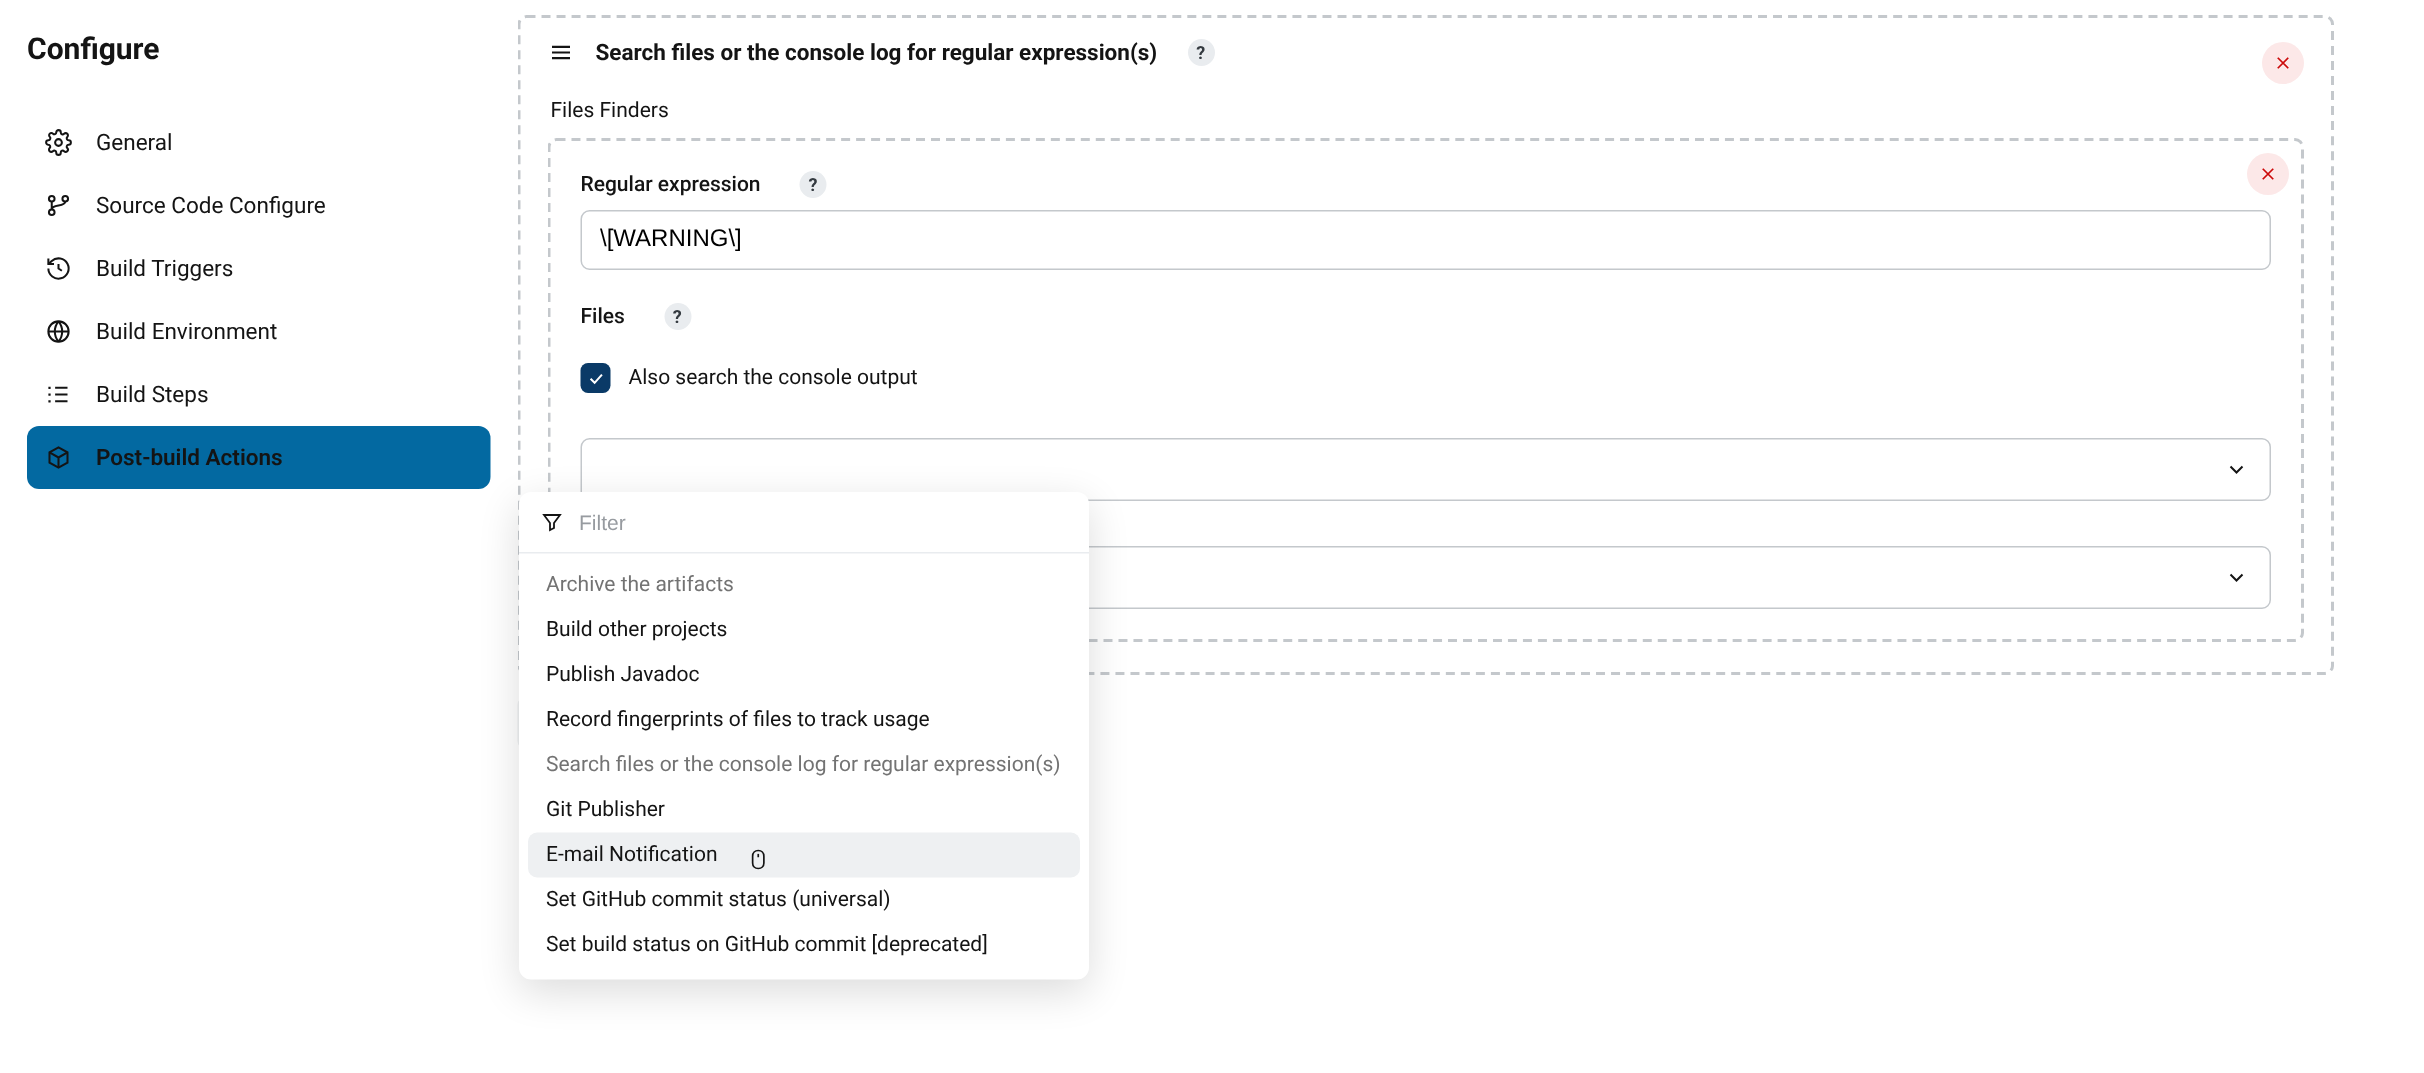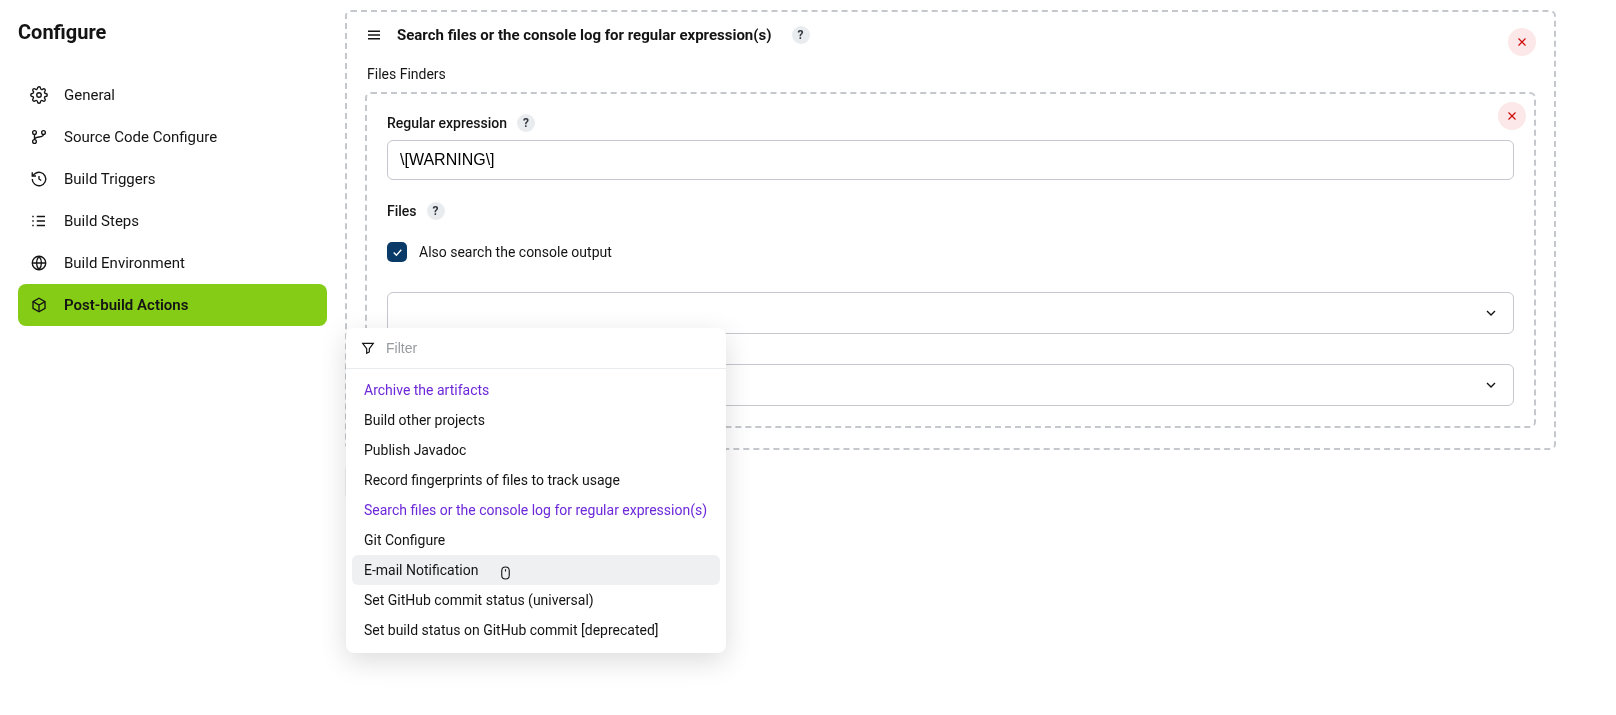--- a/index.html
+++ b/index.html
@@ -2,56 +2,56 @@
 <html><head>
 <meta charset="utf-8">
 <style>
 * { box-sizing: border-box; margin: 0; padding: 0; }
 body { font-family: -apple-system, BlinkMacSystemFont, "Segoe UI", Roboto, Helvetica, Arial, sans-serif; color: #141414; background: #fff; }
 .app { display: flex; width: 1616px; min-height: 715px; position: relative; }
 .sidebar { width: 345px; padding: 18px 18px 0 18px; flex-shrink: 0; }
 .page-title { font-size: 20px; font-weight: 700; margin: 2px 0 30px 0; }
 .nav-list { list-style: none; }
 .nav-item { display: flex; align-items: flex-start; gap: 16px; padding: 12px 12px; border-radius: 8px; cursor: pointer; font-size: 15px; }
-.nav-item.active { background: #84cc16; font-weight: 600; }
+.nav-item.active { background: #0369a1; font-weight: 600; }
 .nav-icon { width: 18px; height: 18px; display: inline-flex; align-items: center; justify-content: center; }
 .nav-icon svg { width: 18px; height: 18px; stroke: #141414; fill: none; stroke-width: 1.8; }
 .main { flex: 1; padding: 10px 60px 30px 0; position: relative; }
 .card { border: 2px dashed #c4c8cc; border-radius: 6px; padding: 14px 18px 20px 18px; position: relative; }
 .card-header { display: flex; align-items: center; gap: 14px; }
 .drag-icon { display:inline-flex; }
 .drag-icon svg { width:18px; height:18px; stroke:#141414; stroke-width:1.8; fill:none;}
 .card-title { font-weight: 700; font-size: 15px; }
 .help { display: inline-flex; align-items: center; justify-content: center; width: 18px; height: 18px; border-radius: 50%; background: #e9ecef; font-size: 12px; font-weight: 700; color: #343a40; margin-left: 6px; cursor: pointer; }
 .close-btn { position: absolute; width: 28px; height: 28px; border-radius: 50%; background: #fce8e8; display: flex; align-items: center; justify-content: center; cursor: pointer; }
 .close-btn.outer { top: 16px; right: 18px; }
 .close-btn.inner { top: 8px; right: 8px; }
 .close-btn svg { width: 14px; height: 14px; stroke: #cc0a0a; stroke-width: 2; fill: none; }
 .section-label { font-size: 14px; margin: 22px 0 10px 2px; }
 .inner-card { border: 2px dashed #c4c8cc; border-radius: 6px; padding: 20px 20px 20px 20px; position: relative; }
-.field-label { font-size: 14px; font-weight: 500; display: flex; align-items: center; gap: 4px; margin-bottom: 8px; }
+.field-label { font-size: 14px; font-weight: 500; display: flex; align-items: center; gap: 20px; margin-bottom: 8px; }
 .input { width: 100%; padding: 10px 12px; font-size: 16px; border: 1px solid #c4c8cc; border-radius: 6px; outline: none; background:#fff;}
 .field-block { margin-bottom: 22px; }
 .field-block:last-child { margin-bottom: 0; }
 .checkbox-row { display: flex; align-items: center; gap: 12px; margin-top: 10px;}
 .checkbox { width: 20px; height: 20px; border-radius: 5px; background: #0a3a67; display: flex; align-items: center; justify-content: center; cursor: pointer; }
 .checkbox svg { width: 13px; height: 13px; stroke: #fff; stroke-width: 2.5; fill: none; }
 .checkbox-label { font-size: 14px; }
 .select-row { width: 100%; border: 1px solid #c4c8cc; border-radius: 6px; height: 42px; display:flex; align-items:center; justify-content:flex-end; padding: 0 14px; margin-top: 30px; cursor:pointer; }
 .select-row svg { width:16px; height:16px; stroke:#141414; stroke-width:2; fill:none;}
 .add-btn { margin-top: 14px; background: #eef0f2; border-radius: 6px; padding: 10px 16px; display: inline-flex; align-items: center; gap: 8px; font-size: 14px; cursor:pointer;}
 .add-btn svg { width: 14px; height: 14px; stroke: #141414; stroke-width: 2; fill: none; }
 .popup { position: absolute; top: 328px; left: 346px; width: 380px; background: #fff; border-radius: 8px; box-shadow: 0 8px 28px rgba(0,0,0,.14); overflow: hidden; }
 .popup-search { display: flex; align-items: center; gap: 10px; padding: 12px 14px; border-bottom: 1px solid #e9ecef; }
 .popup-search svg { width: 16px; height: 16px; stroke: #141414; stroke-width: 1.8; fill: none; }
 .popup-search input { border: none; outline: none; font-size: 14px; flex:1; color:#141414;}
 .popup-search input::placeholder { color:#979ba0; }
 .popup-list { list-style: none; padding: 6px 6px 8px 6px; }
 .popup-item { padding: 7px 12px; font-size: 14px; border-radius: 6px; cursor: pointer; }
-.popup-item.disabled { color: #6d28d9; cursor: default; }
+.popup-item.disabled { color: #737373; cursor: default; }
 .popup-item.hover { background: #eef0f2; }
 .cursor { position:absolute; top: 564px; left: 498px; pointer-events:none;}
 .cursor svg { width:18px; height:18px; stroke:#141414; stroke-width:1.5; fill:none;}
 </style>
 </head>
 <body>
 
 <div class="app">
   <aside class="sidebar">
     <h1 class="page-title">Configure</h1>
@@ -82,34 +82,34 @@
               <path d="M3 12a9 9 0 1 0 3-6.7L3 8"></path>
               <path d="M3 3v5h5"></path>
               <path d="M12 8v4l3 2"></path>
             </svg>
           </span>
         <span>Build Triggers</span>
       </li>
       <li class="nav-item">
         <span class="nav-icon">
             <svg viewBox="0 0 24 24">
+              <circle cx="12" cy="12" r="9"></circle>
+              <path d="M3 12h18M12 3a14 14 0 0 1 0 18M12 3a14 14 0 0 0 0 18"></path>
+            </svg>
+          </span>
+        <span>Build Environment</span>
+      </li>
+      <li class="nav-item">
+        <span class="nav-icon">
+            <svg viewBox="0 0 24 24">
               <path d="M9 6h11M9 12h11M9 18h11"></path>
               <path d="M4 5v2M3 6h2M4 11v2M3 12h2M4 17v2M3 18h2"></path>
             </svg>
           </span>
         <span>Build Steps</span>
-      </li>
-      <li class="nav-item">
-        <span class="nav-icon">
-            <svg viewBox="0 0 24 24">
-              <circle cx="12" cy="12" r="9"></circle>
-              <path d="M3 12h18M12 3a14 14 0 0 1 0 18M12 3a14 14 0 0 0 0 18"></path>
-            </svg>
-          </span>
-        <span>Build Environment</span>
       </li>
       <li class="nav-item active">
         <span class="nav-icon">
             <svg viewBox="0 0 24 24">
               <path d="M12 3l8 4.5v9L12 21l-8-4.5v-9L12 3z"></path>
               <path d="M4 7.5l8 4.5 8-4.5M12 12v9"></path>
             </svg>
           </span>
         <span>Post-build Actions</span>
       </li>
@@ -193,21 +193,21 @@
           <path d="M4 5h16l-6 8v5l-4 2v-7L4 5z"></path>
         </svg>
       <input type="text" placeholder="Filter" style="">
     </div>
     <ul class="popup-list" id="popup-list">
         <li class="popup-item disabled">Archive the artifacts</li>
         <li class="popup-item">Build other projects</li>
         <li class="popup-item">Publish Javadoc</li>
         <li class="popup-item">Record fingerprints of files to track usage</li>
         <li class="popup-item disabled">Search files or the console log for regular expression(s)</li>
-        <li class="popup-item">Git Configure</li>
+        <li class="popup-item">Git Publisher</li>
         <li class="popup-item hover">E-mail Notification</li>
         <li class="popup-item">Set GitHub commit status (universal)</li>
         <li class="popup-item">Set build status on GitHub commit [deprecated]</li>
       </ul>
   </div>
 
   <div class="cursor"><svg viewBox="0 0 24 24">
         <path d="M9 3v3M9 18v3M3 9h3M15 9h3M12 1l1 2-1 2-1-2zM12 17l1 2-1 2-1-2zM1 12l2-1 2 1-2 1zM17 12l2-1 2 1-2 1z" style="display:none"></path>
         <path d="M8 3v2a6 6 0 0 0 0 12v2M8 3a3 3 0 0 1 3 3v1h-6V6a3 3 0 0 1 3-3z" style="display:none"></path>
         <path d="M10 4c-3 0-5 2-5 5v6c0 3 2 5 5 5s5-2 5-5V9c0-3-2-5-5-5z"></path>

